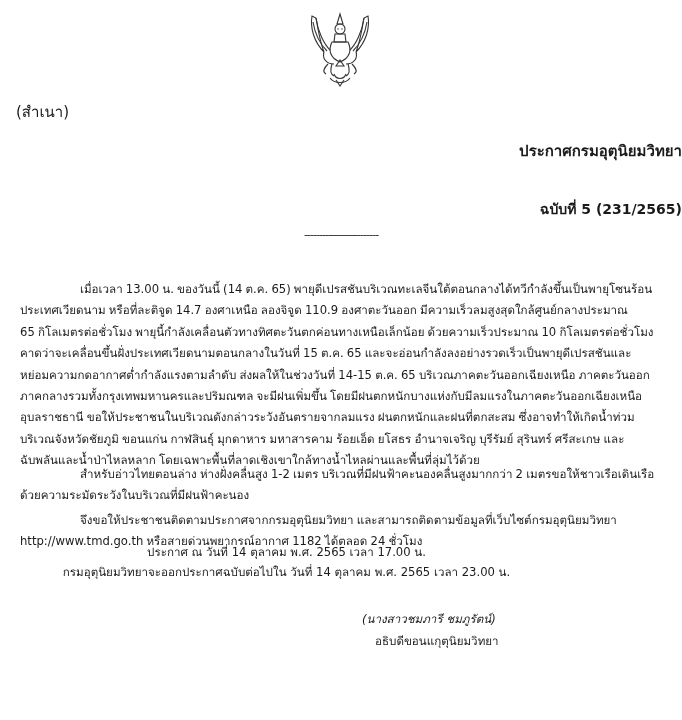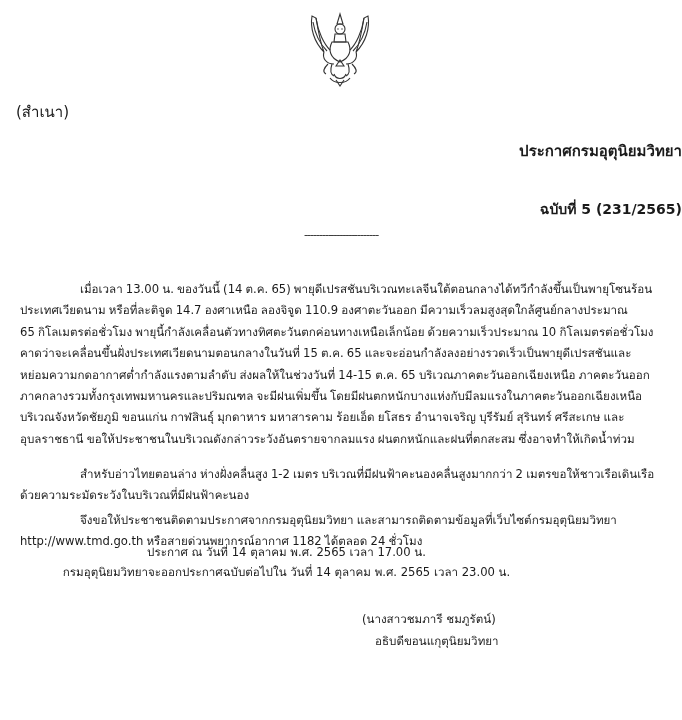--- a/index.html
+++ b/index.html
@@ -82,21 +82,21 @@
     }
     .cl-1 { top: 543px; }
     .cl-2 { top: 563px; }
     .sig {
       position: absolute;
       font-size: 11.6px;
       line-height: 18px;
       white-space: nowrap;
     }
     .sig-1 { left: 330px; top: 588px; }
-    .sig-2 { left: 362px; top: 610px; }
+    .sig-2 { left: 362px; top: 610px; font-style: italic; }
     .sig-3 { left: 375px; top: 632px; }
     .sig .gap { display: inline-block; width: 18px; }
   </style>
 </head>
 <body>
 
 <div class="page">
 
   <div class="emblem">
     <svg width="80" height="80" viewBox="0 0 80 80">
@@ -138,22 +138,23 @@
   <div class="title title-3">ฉบับที่ 5 (231/2565)</div>
   <div class="divider-line">-------------------------</div>
 
   <div class="para p1">
     <span class="line"><span class="indent"></span><span>เมื่อเวลา 13.00 น. ของวันนี้ (14 ต.ค. 65) พายุดีเปรสชันบริเวณทะเลจีนใต้ตอนกลางได้ทวีกำลังขึ้นเป็นพายุโซนร้อน</span></span>
     <span class="line">ประเทศเวียดนาม หรือที่ละติจูด 14.7 องศาเหนือ ลองจิจูด 110.9 องศาตะวันออก มีความเร็วลมสูงสุดใกล้ศูนย์กลางประมาณ</span>
     <span class="line">65 กิโลเมตรต่อชั่วโมง พายุนี้กำลังเคลื่อนตัวทางทิศตะวันตกค่อนทางเหนือเล็กน้อย ด้วยความเร็วประมาณ 10 กิโลเมตรต่อชั่วโมง</span>
     <span class="line">คาดว่าจะเคลื่อนขึ้นฝั่งประเทศเวียดนามตอนกลางในวันที่ 15 ต.ค. 65 และจะอ่อนกำลังลงอย่างรวดเร็วเป็นพายุดีเปรสชันและ</span>
     <span class="line">หย่อมความกดอากาศต่ำกำลังแรงตามลำดับ ส่งผลให้ในช่วงวันที่ 14-15 ต.ค. 65 บริเวณภาคตะวันออกเฉียงเหนือ ภาคตะวันออก</span>
     <span class="line">ภาคกลางรวมทั้งกรุงเทพมหานครและปริมณฑล จะมีฝนเพิ่มขึ้น โดยมีฝนตกหนักบางแห่งกับมีลมแรงในภาคตะวันออกเฉียงเหนือ</span>
+    <span class="line">อุบลราชธานี ขอให้ประชาชนในบริเวณดังกล่าวระวังอันตรายจากลมแรง ฝนตกหนักและฝนที่ตกสะสม ซึ่งอาจทำให้เกิดน้ำท่วม</span>
     <span class="line">บริเวณจังหวัดชัยภูมิ ขอนแก่น กาฬสินธุ์ มุกดาหาร มหาสารคาม ร้อยเอ็ด ยโสธร อำนาจเจริญ บุรีรัมย์ สุรินทร์ ศรีสะเกษ และ</span>
-    <span class="line">อุบลราชธานี ขอให้ประชาชนในบริเวณดังกล่าวระวังอันตรายจากลมแรง ฝนตกหนักและฝนที่ตกสะสม ซึ่งอาจทำให้เกิดน้ำท่วม</span>
+    <span class="line">ฉับพลันและน้ำป่าไหลหลาก โดยเฉพาะพื้นที่ลาดเชิงเขาใกล้ทางน้ำไหลผ่านและพื้นที่ลุ่มไว้ด้วย</span>
   </div>
 
   <div class="para p2">
     <span class="line"><span class="indent"></span><span>สำหรับอ่าวไทยตอนล่าง ห่างฝั่งคลื่นสูง 1-2 เมตร บริเวณที่มีฝนฟ้าคะนองคลื่นสูงมากกว่า 2 เมตรขอให้ชาวเรือเดินเรือ</span></span>
     <span class="line">ด้วยความระมัดระวังในบริเวณที่มีฝนฟ้าคะนอง</span>
   </div>
 
   <div class="para p3">
     <span class="line"><span class="indent"></span><span>จึงขอให้ประชาชนติดตามประกาศจากกรมอุตุนิยมวิทยา และสามารถติดตามข้อมูลที่เว็บไซต์กรมอุตุนิยมวิทยา</span></span>
     <span class="line">http://www.tmd.go.th หรือสายด่วนพยากรณ์อากาศ 1182 ได้ตลอด 24 ชั่วโมง</span>

